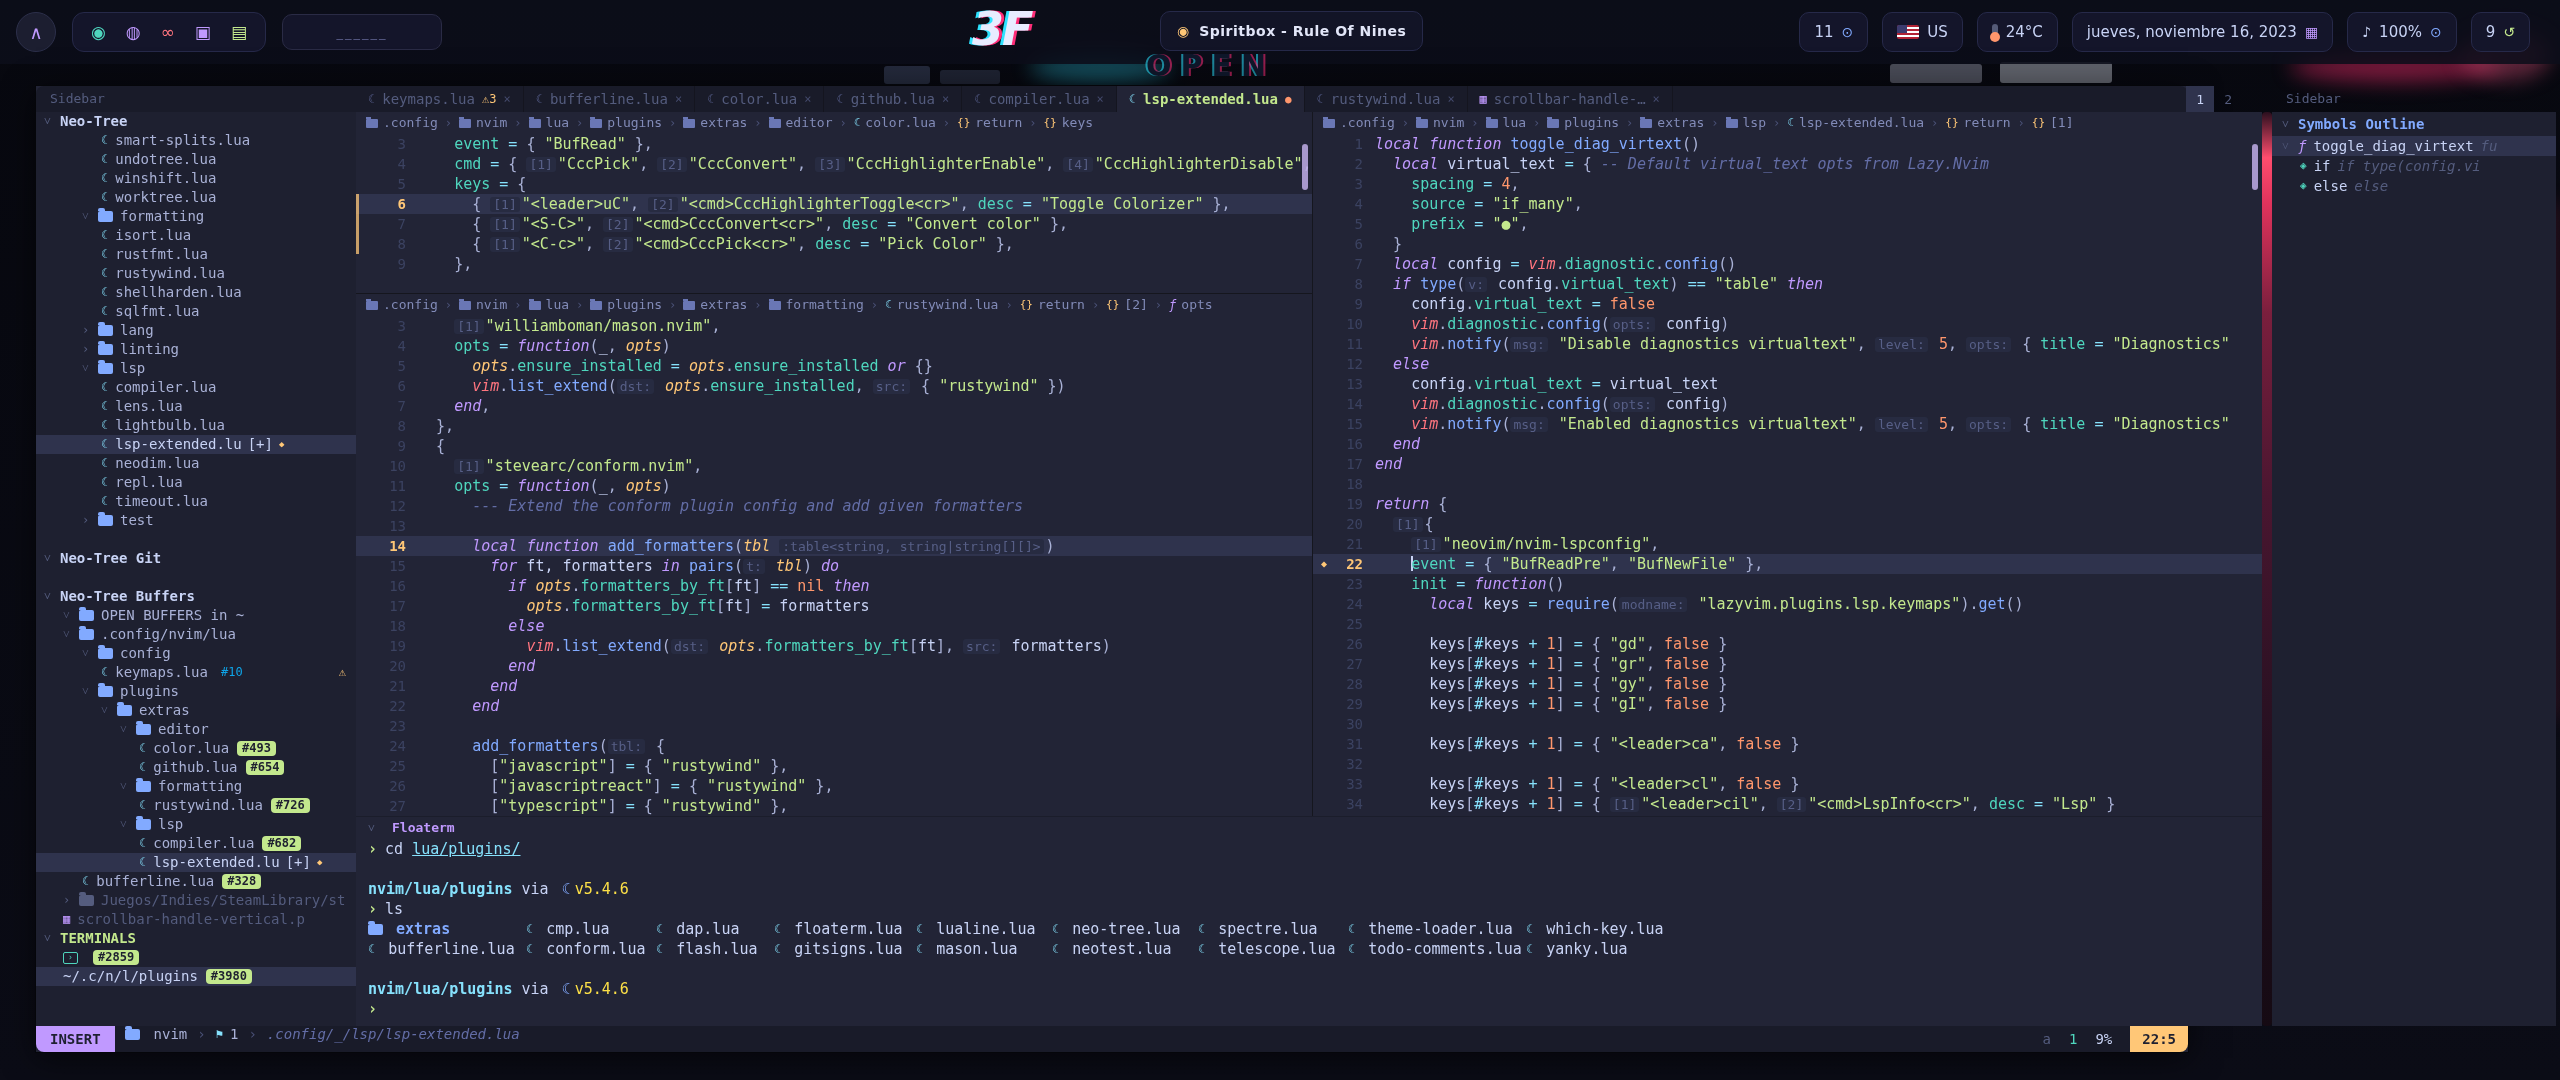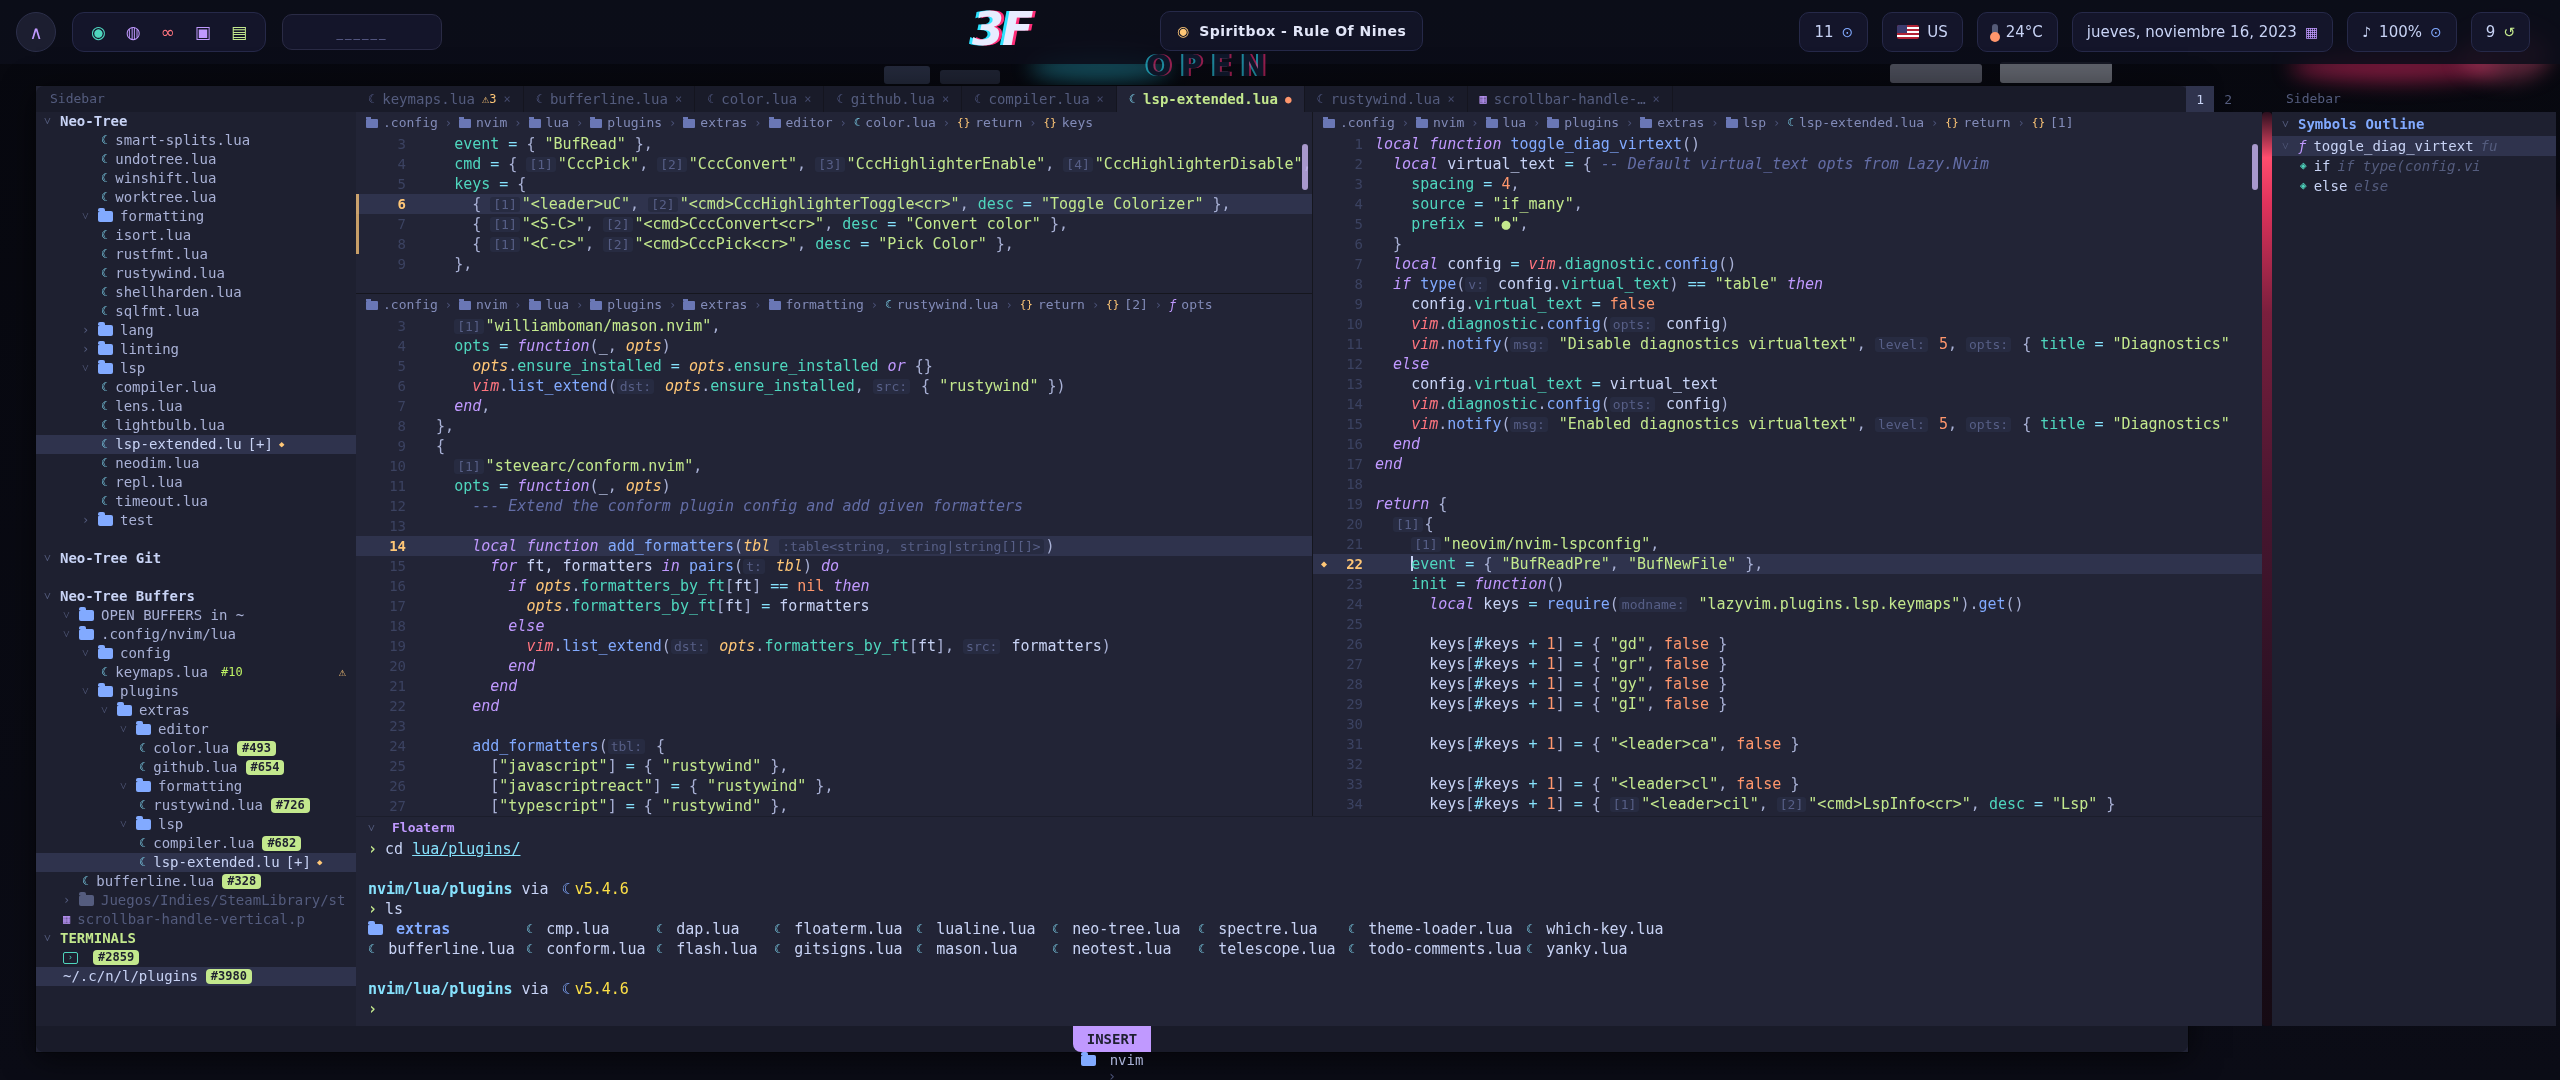--- a/index.html
+++ b/index.html
@@ -62,21 +62,21 @@
   .arrow { color:#545c7e; margin-right:6px; font-size:12px; width:10px; display:inline-block; }
   .tlabel { overflow:hidden; text-overflow:clip; }
   .icn { margin-right:7px; display:inline-flex; align-items:center; justify-content:center; }
   .icn-lua { color:#86e1fc; font-size:12px; }
   .icn-folder { width:15px; height:11px; background:#82aaff; border-radius:2px; position:relative; }
   .icn-folder::before { content:""; position:absolute; left:0; top:-3px; width:7px; height:3px; background:inherit; border-radius:2px 2px 0 0; }
   .dim .icn-folder { background:#545c7e; }
   .icn-term { width:15px; height:12px; border:1px solid #4fd6be; border-radius:2px; color:#4fd6be; font-size:8px; line-height:10px; text-align:center; }
   .icn-img { color:#c099ff; font-size:12px; }
   .badge { background:#c3e88d; color:#1e2030; font-weight:bold; font-size:12px; border-radius:4px; padding:0 5px; margin-left:8px; line-height:15px; }
-  .badge.plain { background:none; color:#bef264; font-weight:normal; }
+  .badge.plain { background:none; color:#0ea5e9; font-weight:normal; }
   .tmod { margin-left:6px; color:#c8d3f5; }
   .tstar { margin-left:6px; color:#ffc777; font-size:9px; }
   .twarn { margin-left:auto; margin-right:10px; color:#ffc777; font-size:12px; }
 
   
   .ed { position:absolute; left:320px; top:26px; bottom:26px; width:1906px; background:#222436; }
   .splits { height:704px; display:flex; }
   .lcol { width:957px; border-right:1px solid #15161e; display:flex; flex-direction:column; }
   .rcol { flex:1; }
   .split { position:relative; overflow:hidden; }
@@ -139,21 +139,21 @@
   
   .rp { position:absolute; left:2236px; top:26px; bottom:26px; width:284px; background:#1e2030; overflow:hidden; }
   .rp-head { height:24px; line-height:24px; font-size:14px; font-weight:bold; color:#82aaff; padding-left:10px; display:flex; align-items:center; }
   .orow { height:20px; line-height:20px; display:flex; align-items:center; font-size:14px; color:#c8d3f5; white-space:nowrap; overflow:hidden; padding-left:10px; }
   .orow.cur { background:#2f334d; }
   .o-ic-fn { color:#c099ff; font-style:italic; margin-right:7px; }
   .o-ic-kw { color:#4fd6be; margin-right:7px; font-size:11px; }
   .o-detail { color:#545c7e; font-style:italic; margin-left:7px; }
 
   
-  .status { position:absolute; left:0; right:0; bottom:0; height:26px; background:#191b29; border-radius:0 0 8px 8px; display:flex; align-items:center; font-size:14px;flex-direction:column; }
+  .status { position:absolute; left:0; right:0; bottom:0; height:26px; background:#191b29; border-radius:0 0 8px 8px; display:flex; align-items:flex-start; font-size:14px; }
   .st-mode { background:#c099ff; color:#1e2030; font-weight:bold; padding:0 14px; height:26px; line-height:26px; border-radius:0 0 0 8px; }
   .st-seg { display:flex; align-items:center; gap:7px; padding:0 10px; color:#a9b1d6; }
   .st-sep { color:#4a5177; }
   .st-flag { color:#86e1fc; font-size:12px; }
   .st-path { color:#636da6; font-style:italic; padding:0 10px; }
   .st-right { margin-left:auto; display:flex; align-items:center; gap:18px; }
   .st-reg { color:#545c7e; }
   .st-count { color:#4fd6be; }
   .st-pct { color:#c8d3f5; }
   .st-pos { background:#ffc777; color:#1e2030; font-weight:bold; padding:0 12px; height:26px; line-height:26px; border-radius:0 0 8px 0; }

